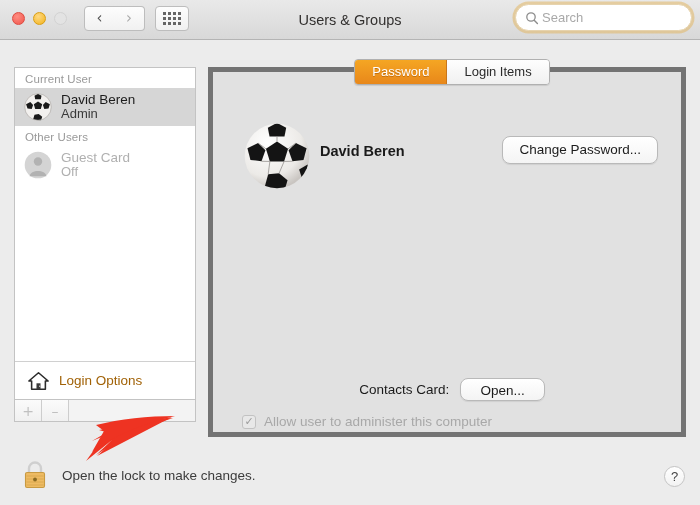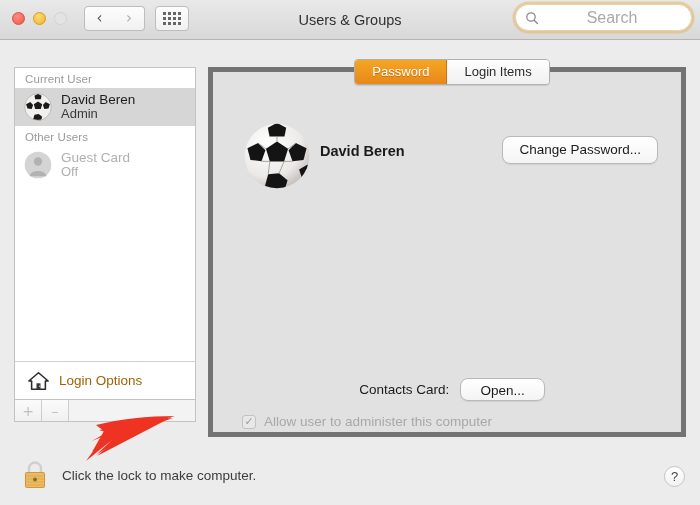--- a/index.html
+++ b/index.html
@@ -94,22 +94,22 @@
     border: 1px solid #e6d3ae;
     box-shadow: 0 0 0 2.5px rgba(226,182,100,0.55);
     box-sizing: border-box;
     display: flex; align-items: center;
     padding-left: 9px;
   }
   #search-icon-svg { flex: 0 0 auto; margin-right: 3px; }
   #search-input {
     border: none; outline: none; background: transparent;
     font-family: "Liberation Sans", sans-serif;
-    font-size: 16px; color: #333;
-    width: 140px; padding: 0; text-align: center;
+    font-size: 13px; color: #333;
+    width: 140px; padding: 0;
   }
   #search-input::placeholder { color: #a9a9a9; }
 
   
   #content { position: absolute; left: 0; top: 40px; width: 700px; height: 465px; background: #ececec; }
 
   
   #sidebar {
     position: absolute;
     left: 14px; top: 27px;
@@ -428,21 +428,21 @@
         <path d="M7 13 L7 8.5 A6 6 0 0 1 19 8.5 L19 13" fill="none" stroke="#cfcfcf" stroke-width="2.4"></path>
         <rect x="3.5" y="12.5" width="19" height="15" rx="1.6" fill="#eebb63" stroke="#c89a42" stroke-width="1.1"></rect>
         <g stroke="#d8a84e" stroke-width="0.9">
           <line x1="4.5" y1="16" x2="21.5" y2="16"></line>
           <line x1="4.5" y1="19" x2="21.5" y2="19"></line>
           <line x1="4.5" y1="22" x2="21.5" y2="22"></line>
           <line x1="4.5" y1="25" x2="21.5" y2="25"></line>
         </g>
         <circle cx="13" cy="19.5" r="1.9" fill="#8a6a22"></circle>
       </svg>
-      <span id="lock-text">Click the lock to make computer.</span>
+      <span id="lock-text">Open the lock to make changes.</span>
     </div>
 
     <div id="help-btn">
       <span>?</span>
     </div>
 
   </div>
 
   <svg id="arrow-layer">
     <path d="M173 418 C145 427 118 440 96 455 L112 440 L86 461 L104 436 L92 441 C113 428 142 419 173 418 Z" fill="#ee3322"></path>

